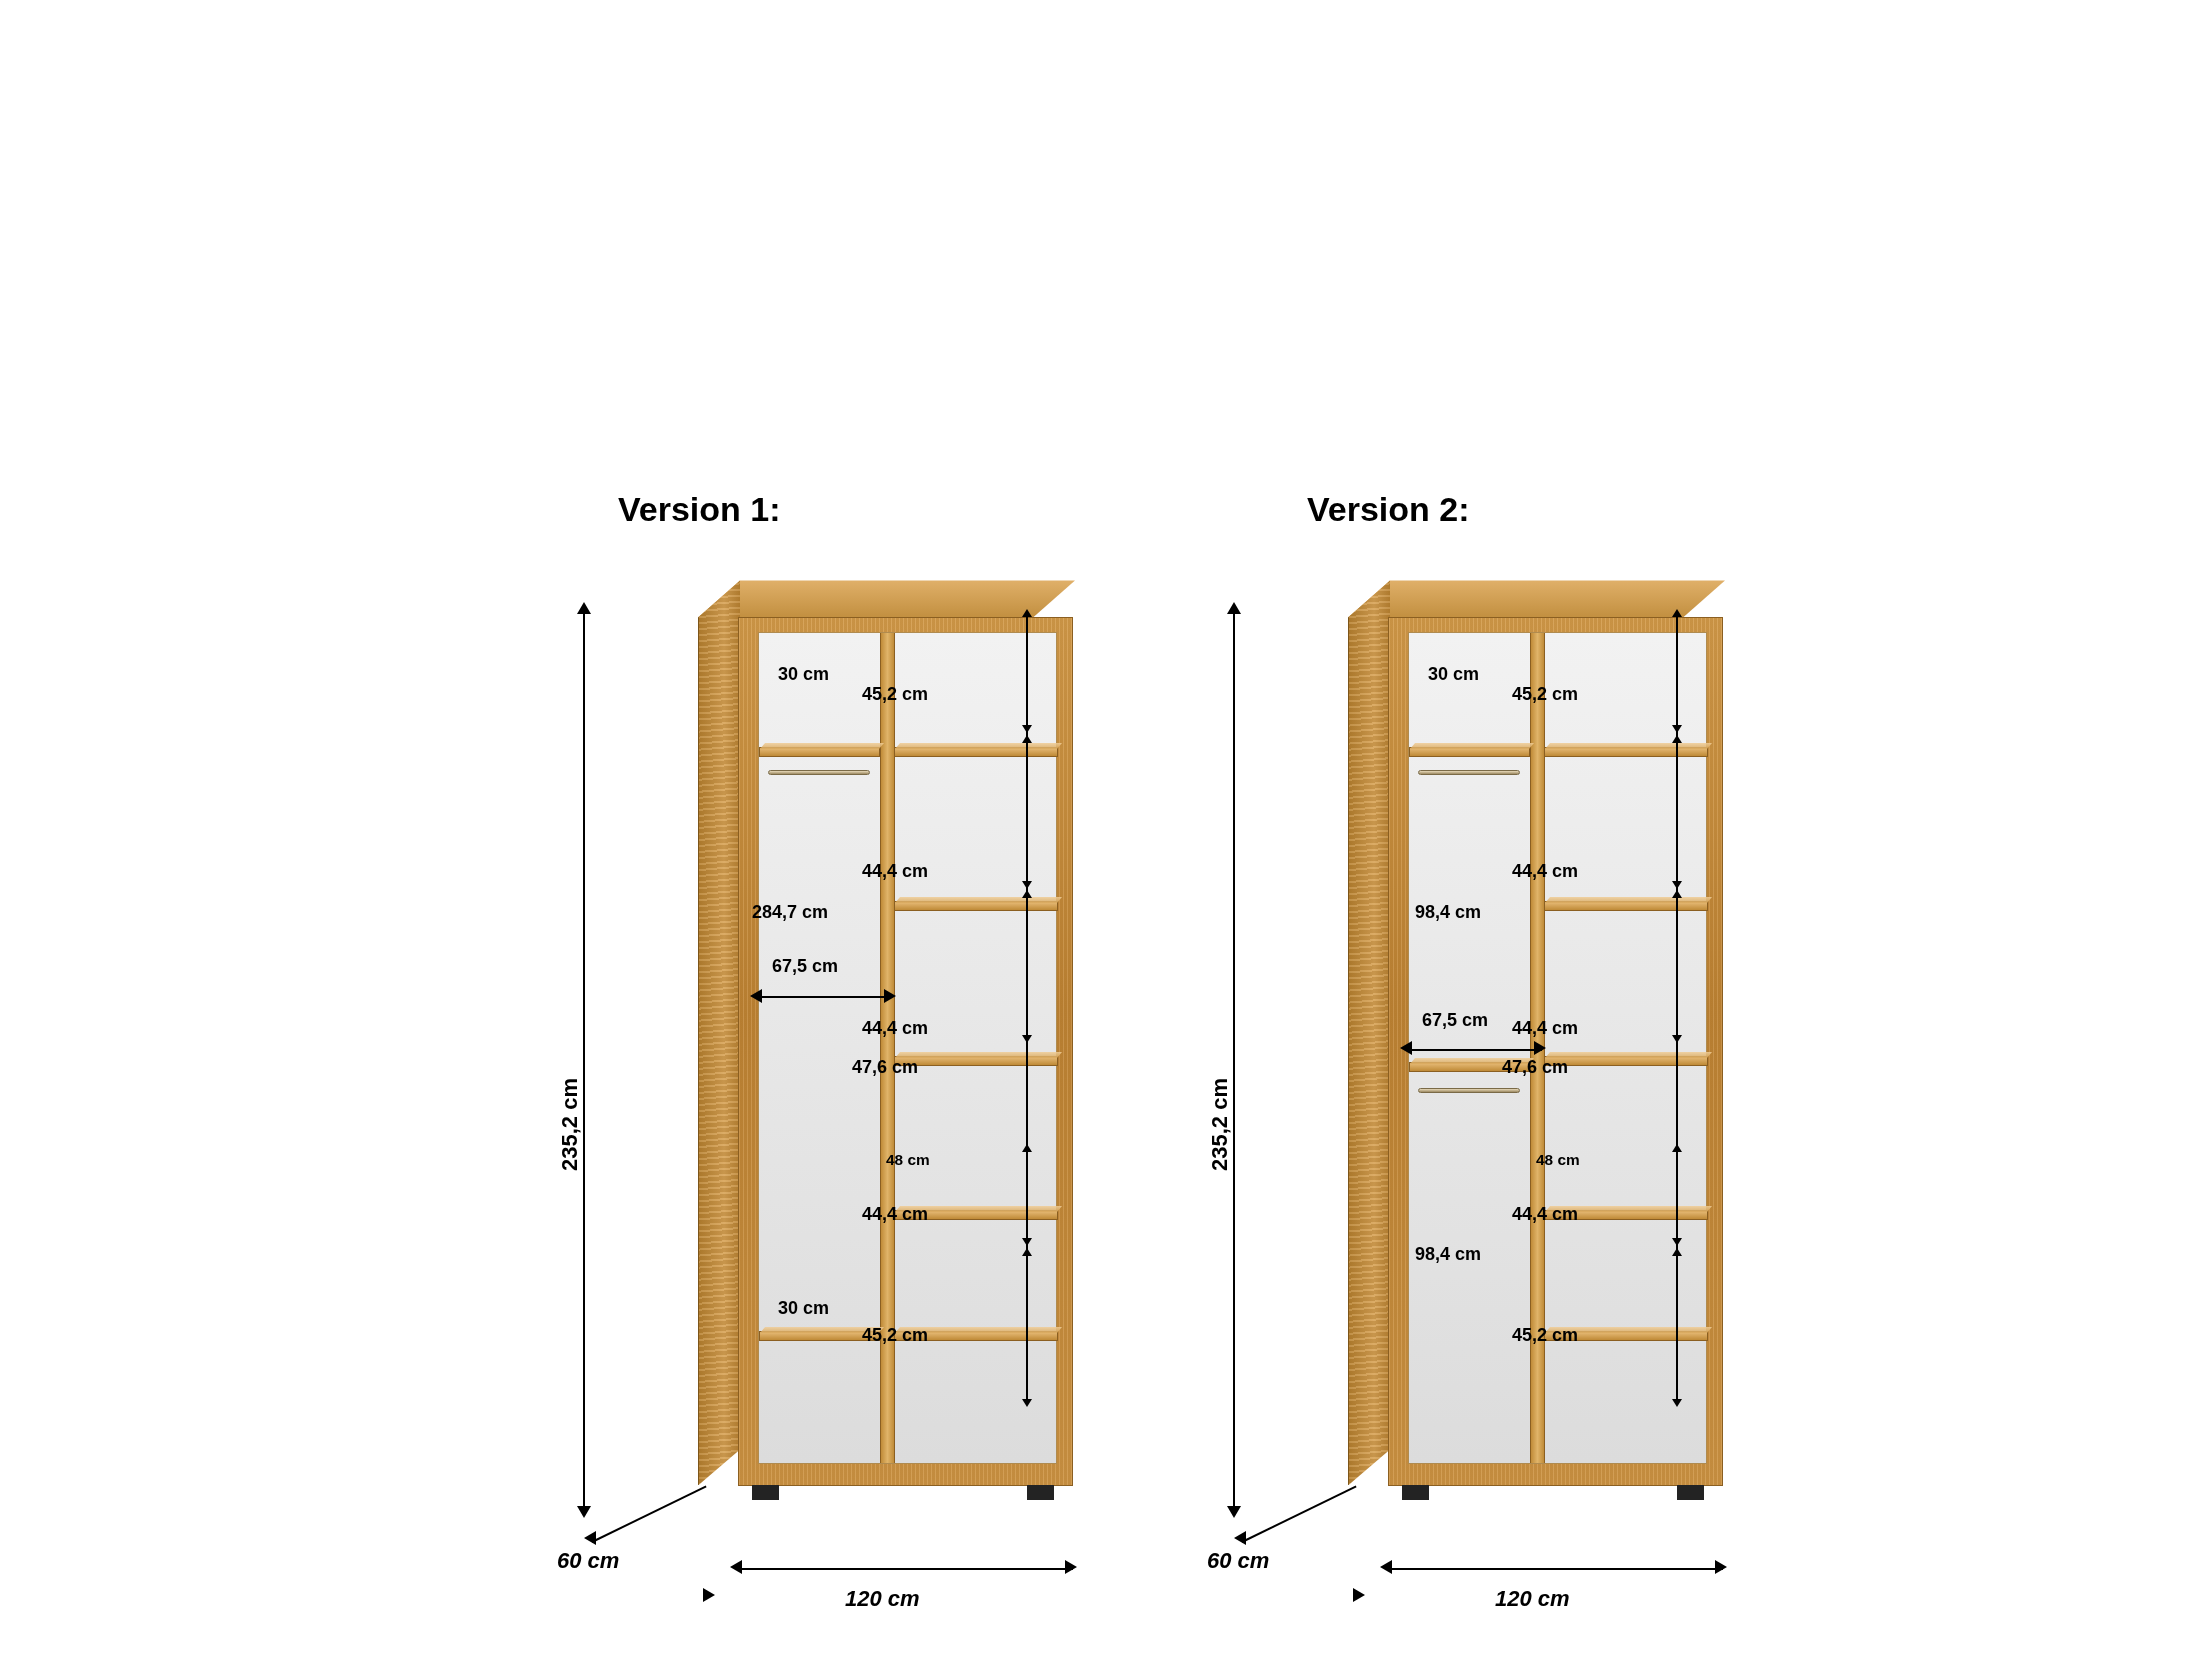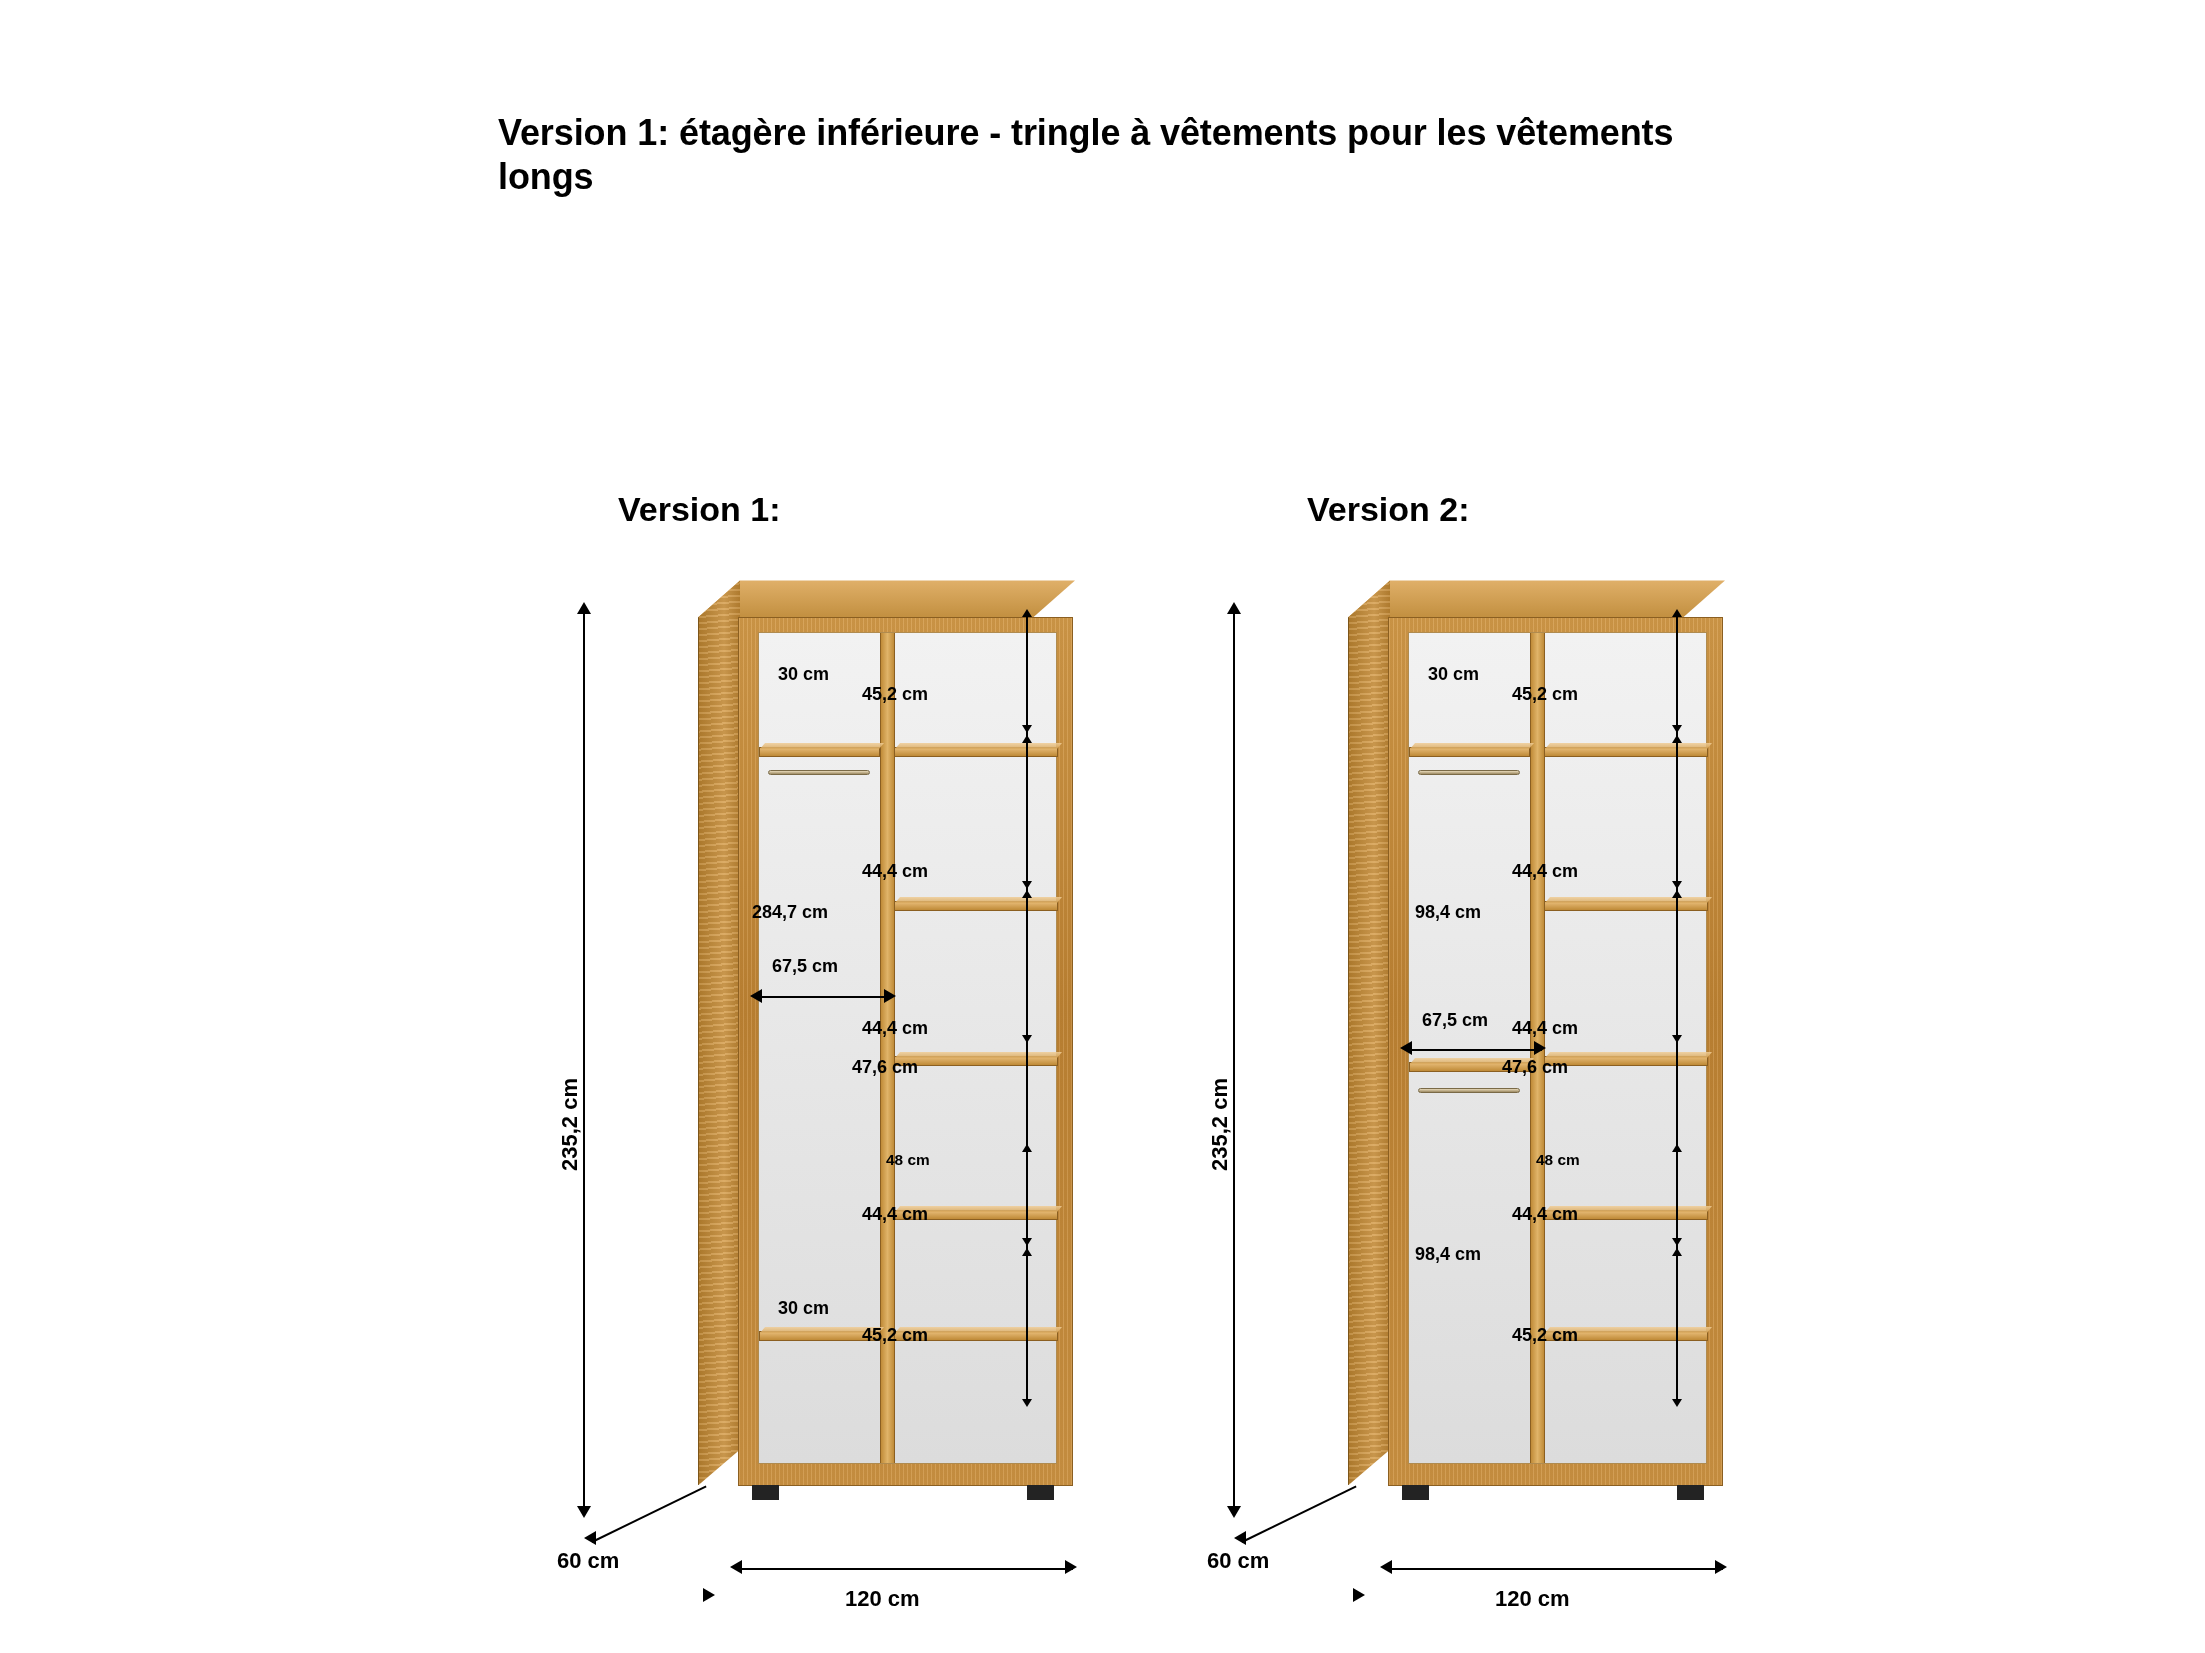--- a/index.html
+++ b/index.html
@@ -156,21 +156,21 @@
 
   
   .dim {
     position: absolute;
     font-size: 18px;
     font-weight: bold;
     white-space: nowrap;
     color: #000;
   }
   .dim.small { font-size: 15.4px; }
-  .dim.big   { font-size: 22px; }
+  .dim.big   { font-size: 22px; font-style: italic; }
   .vertlabel {
     position: absolute;
     font-size: 22px;
     font-weight: bold;
     white-space: nowrap;
     transform: rotate(-90deg);
     transform-origin: left top;
   }
   .aline {
     position: absolute;
@@ -186,21 +186,20 @@
   .arrow.down  { border-left: 7.4px solid transparent; border-right: 7.4px solid transparent; border-top: 12px solid #000; }
   .arrow.left  { border-top: 7.4px solid transparent; border-bottom: 7.4px solid transparent; border-right: 12px solid #000; }
   .arrow.right { border-top: 7.4px solid transparent; border-bottom: 7.4px solid transparent; border-left: 12px solid #000; }
   .arrow.sm.up   { border-left: 5.4px solid transparent; border-right: 5.4px solid transparent; border-bottom: 8.7px solid #000; }
   .arrow.sm.down { border-left: 5.4px solid transparent; border-right: 5.4px solid transparent; border-top: 8.7px solid #000; }
 </style>
 </head>
 <body>
 
 <div class="intro">
-  <p>Version 1: étagère inférieure - tringle à vêtements pour les vêtements longs</p>
 </div>
 
 <div class="vtitle" id="vtitle1">Version 1:</div>
 <div class="vtitle" id="vtitle2">Version 2:</div>
 
 <div class="wardrobe" id="wardrobe1">
 
   <div class="aline v" style="left:25.5px; top:47px; height:892px;"></div>
   <div class="arrow up" style="left:20px; top:35px;"></div>
   <div class="arrow down" style="left:20px; top:939px;"></div>

